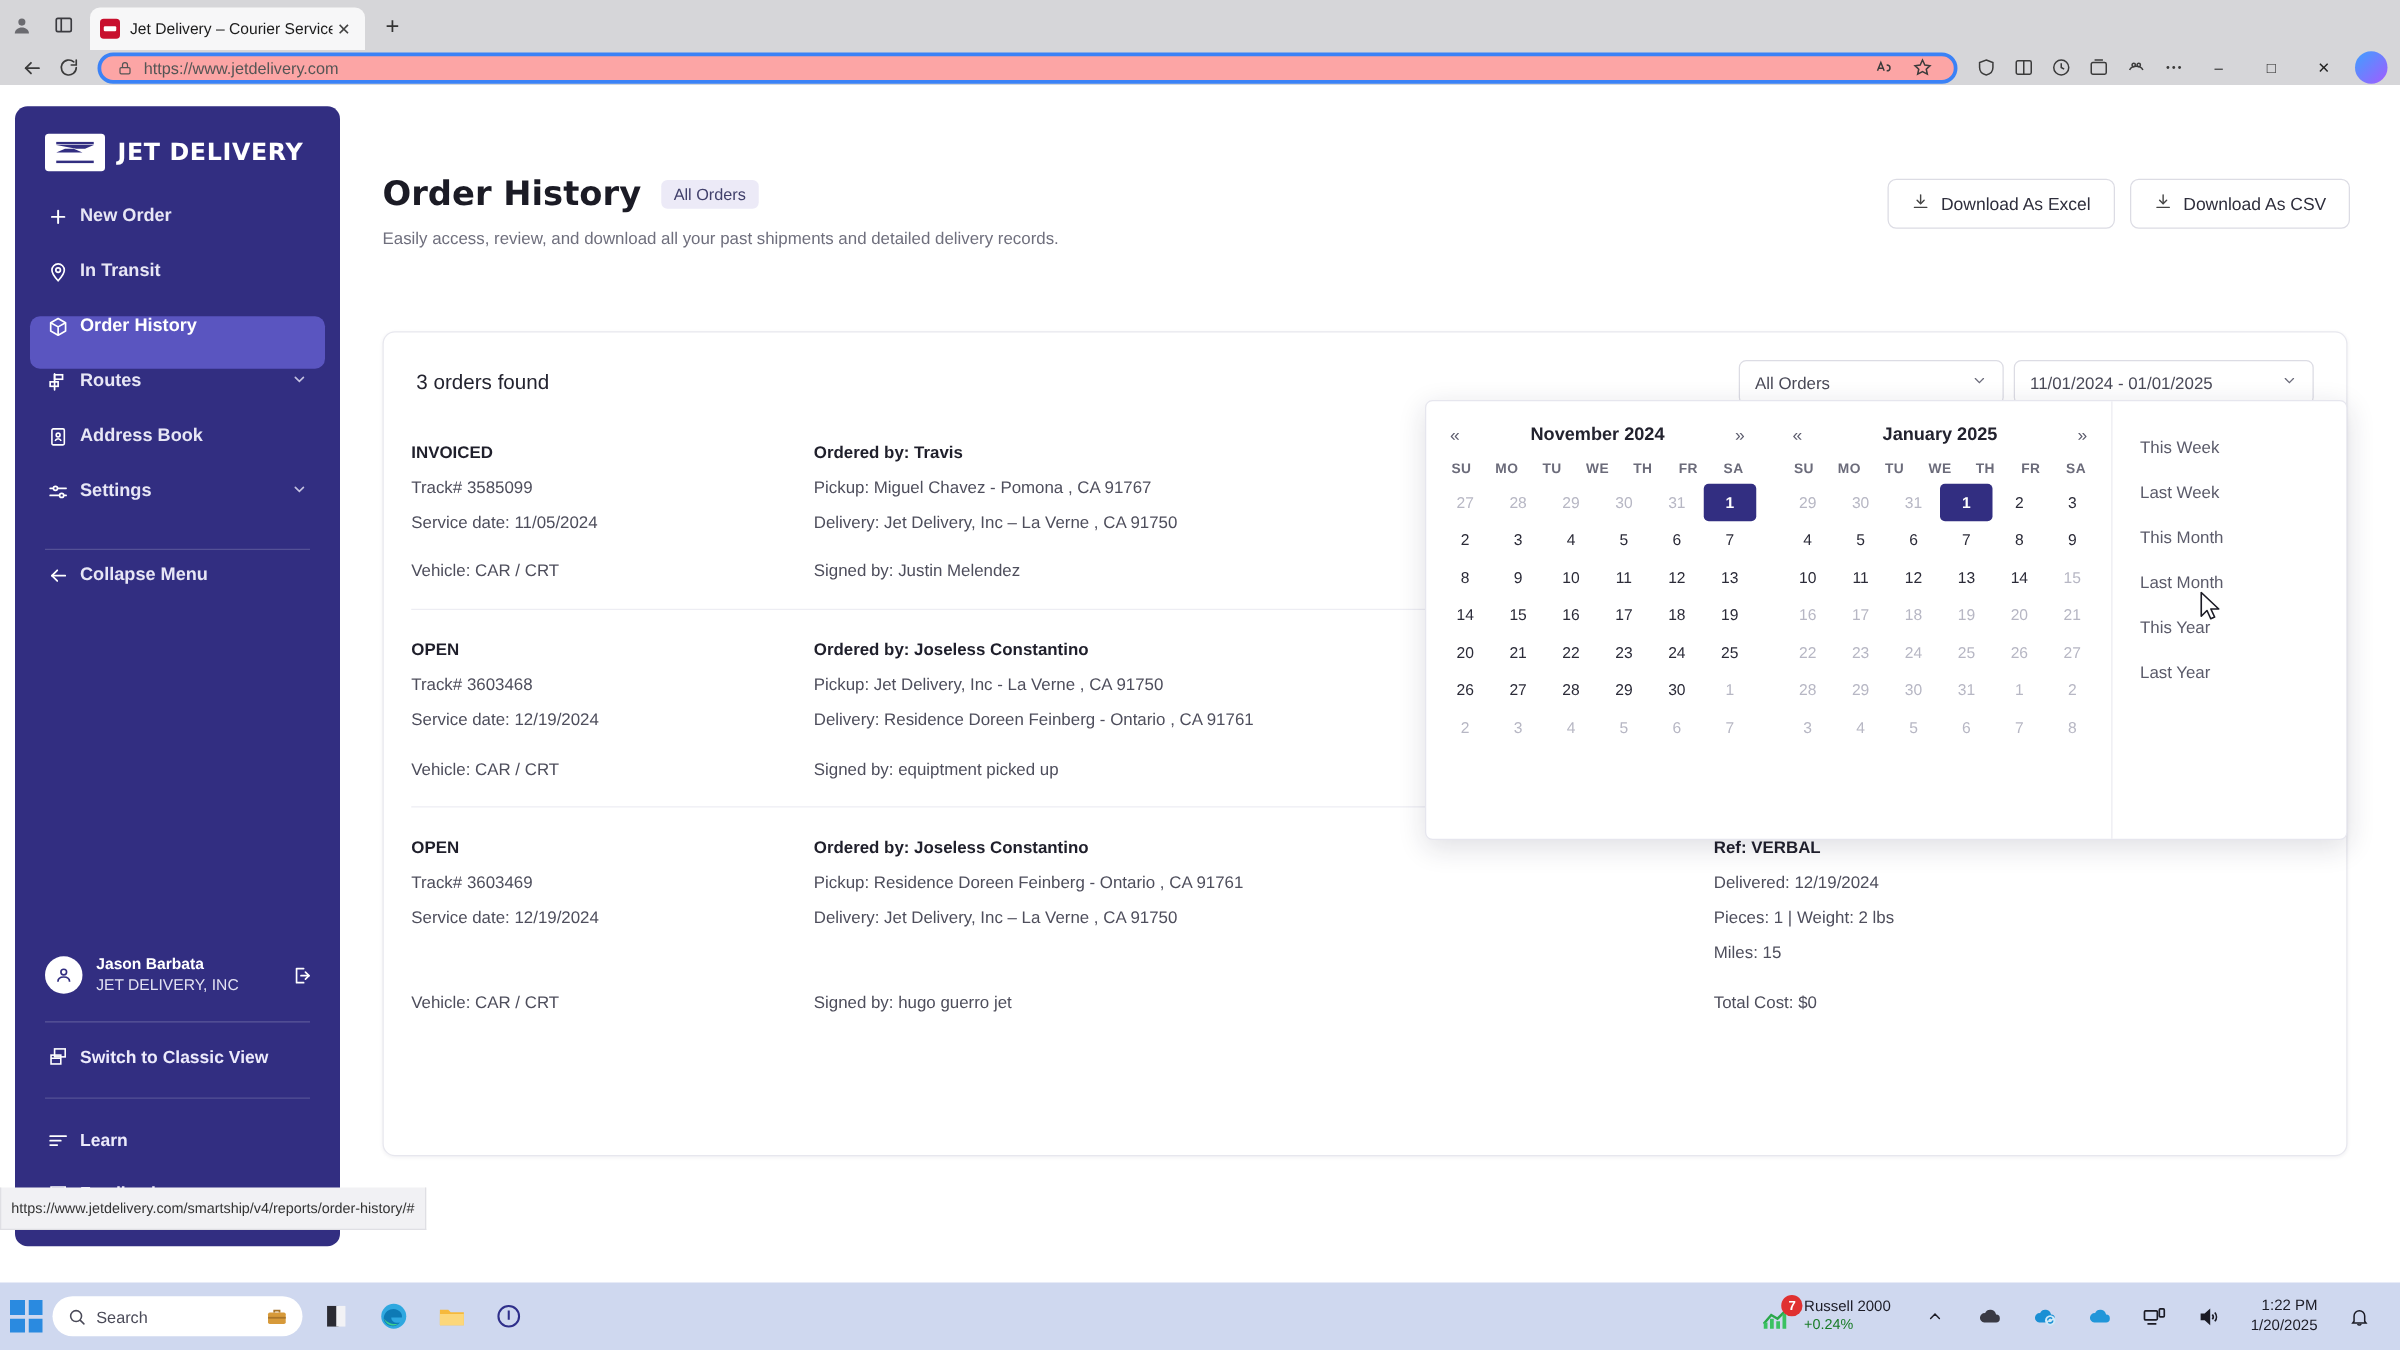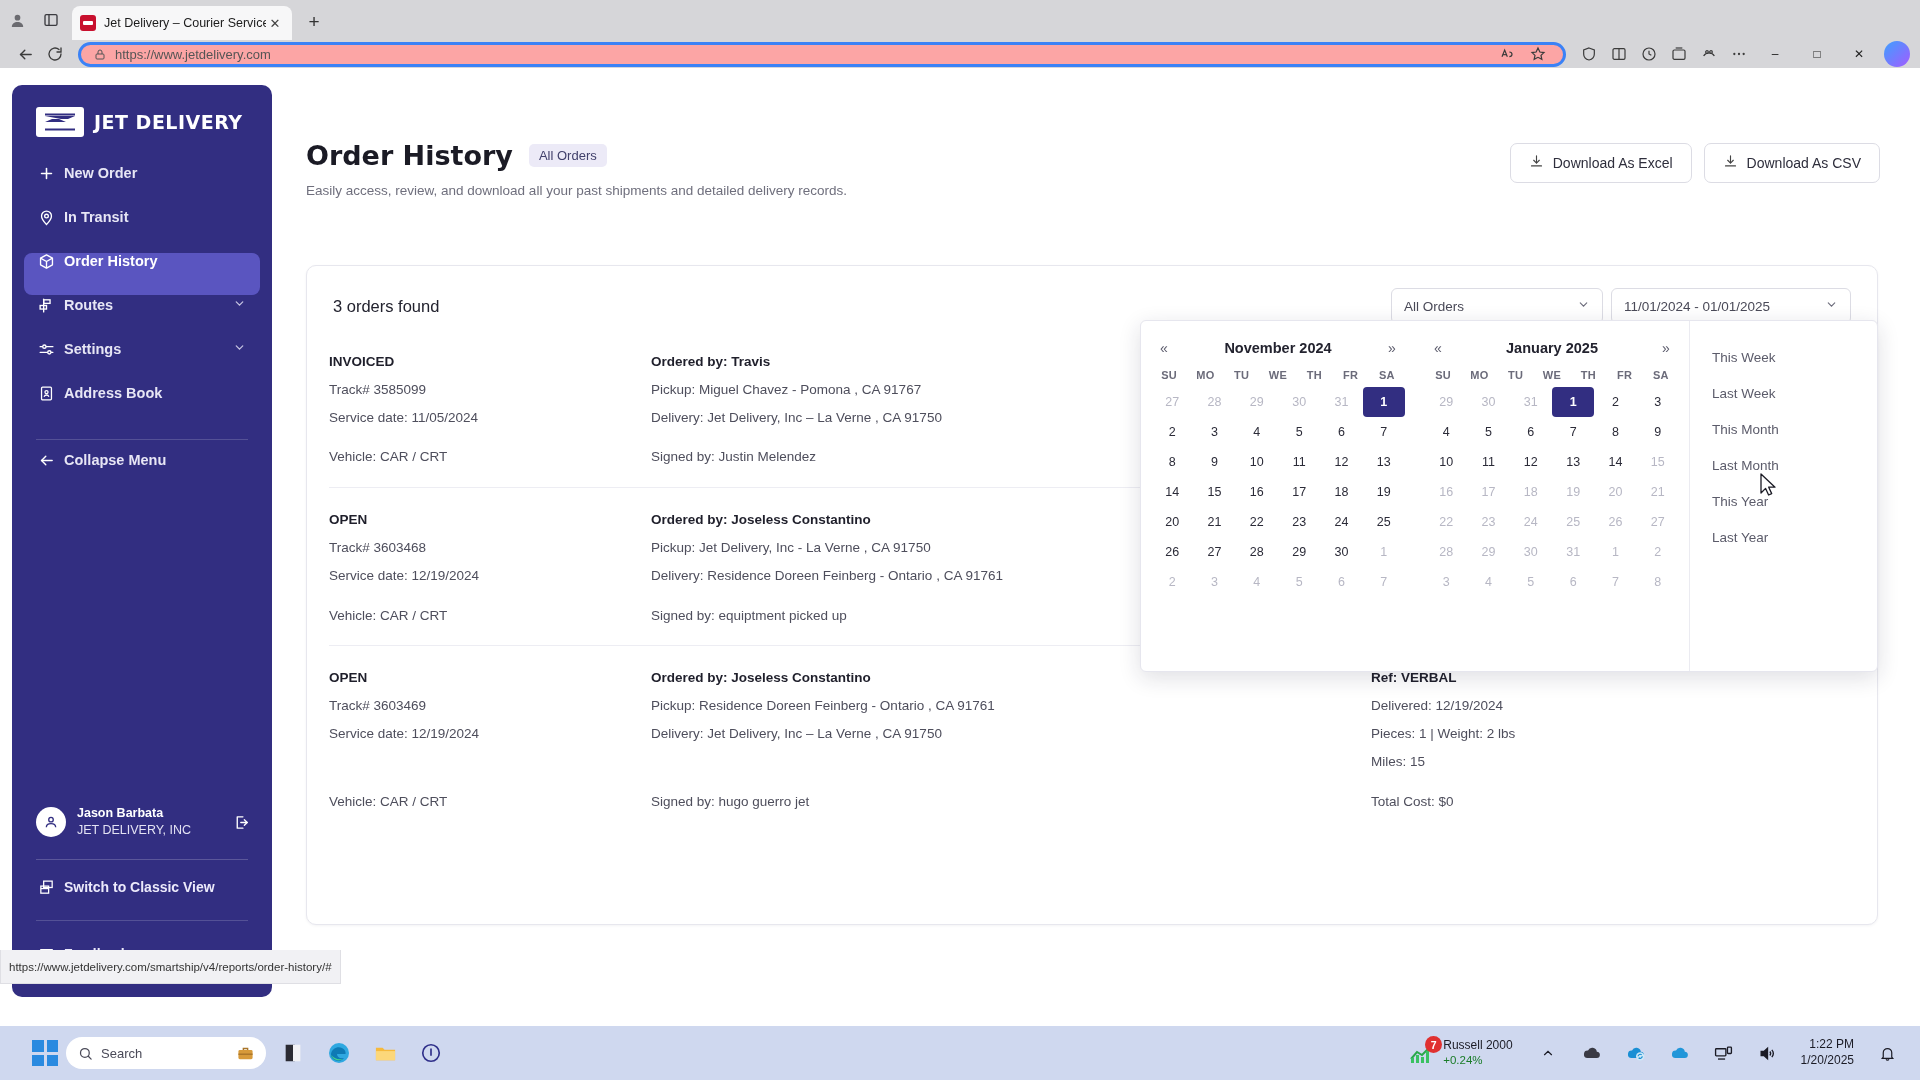--- a/index.html
+++ b/index.html
@@ -142,21 +142,21 @@
 
   
   .statusurl {
     position:absolute; left:0; bottom:32px; height:34px; background:#f1f1f4;
     border:1px solid #dfdfe4; border-top:none; padding:0 8px;
     font-size:11.5px; color:#333; display:flex; align-items:center; z-index:70;
   }
 
   
   .taskbar { position:absolute; left:0; bottom:0; width:1920px; height:54px; background:#cfd8ef; display:flex; align-items:center; }
-  .tb-left { display:flex; align-items:center; padding-left:32px; gap:8px; }
+  .tb-left { display:flex; align-items:center; padding-left:8px; gap:8px; }
   .winlogo { width:26px;height:26px; display:grid; grid-template-columns:1fr 1fr; grid-template-rows:1fr 1fr; gap:3px; }
   .winlogo i{ background:#2a8ae0; display:block;}
   .tb-search { width:200px; height:32px; background:#fff; border-radius:16px; display:flex; align-items:center; padding:0 12px; gap:8px; }
   .tb-search span { font-size:13px; color:#4a4a58; flex:1;}
   .tb-ico { width:38px; height:38px; display:flex; align-items:center; justify-content:center; }
   .tb-right { margin-left:auto; display:flex; align-items:center; padding-right:14px; gap:6px; }
   .stock { display:flex; align-items:center; gap:8px; padding-right:10px; position:relative;}
   .stock-badge{position:absolute; left:16px; top:-2px; width:17px;height:17px;border-radius:50%;background:#e03030;color:#fff;font-size:10.5px;display:flex;align-items:center;justify-content:center;font-weight:bold;}
   .stock-txt .s1{font-size:12px;color:#1b1b25;line-height:1.25;}
   .stock-txt .s2{font-size:11.5px;color:#1a7c28;line-height:1.25;}
@@ -325,46 +325,46 @@
         <span class="ni-label">Routes</span>
         <span class="ni-chev">
           <svg width="13" height="13" viewBox="0 0 24 24" fill="none" stroke="#dedcf2" stroke-width="2.4" stroke-linecap="round">
                 <polyline points="6 9 12 15 18 9"></polyline>
               </svg>
         </span>
       </div>
 
       <div class="nav-item">
         <span class="ni-icon">
+          <svg width="17" height="17" viewBox="0 0 24 24" fill="none" stroke="#fff" stroke-width="1.8">
+                <rect x="5" y="3" width="14" height="18" rx="1.5"></rect>
+                <circle cx="12" cy="10" r="2.2"></circle>
+                <path d="M8.6 16.5c.7-1.7 2-2.4 3.4-2.4s2.7.7 3.4 2.4"></path>
+              </svg>
+        </span>
+        <span class="ni-label">Address Book</span>
+      </div>
+
+      <div class="nav-item">
+        <span class="ni-icon">
           <svg width="17" height="17" viewBox="0 0 24 24" fill="none" stroke="#fff" stroke-width="1.9" stroke-linecap="round">
                 <line x1="3" y1="8" x2="21" y2="8"></line>
                 <line x1="3" y1="16" x2="21" y2="16"></line>
                 <circle cx="9" cy="8" r="2.3" fill="#322e81"></circle>
                 <circle cx="16" cy="16" r="2.3" fill="#322e81"></circle>
               </svg>
         </span>
         <span class="ni-label">Settings</span>
         <span class="ni-chev">
           <svg width="13" height="13" viewBox="0 0 24 24" fill="none" stroke="#dedcf2" stroke-width="2.4" stroke-linecap="round">
                 <polyline points="6 9 12 15 18 9"></polyline>
               </svg>
         </span>
       </div>
 
-      <div class="nav-item">
-        <span class="ni-icon">
-          <svg width="17" height="17" viewBox="0 0 24 24" fill="none" stroke="#fff" stroke-width="1.8">
-                <rect x="5" y="3" width="14" height="18" rx="1.5"></rect>
-                <circle cx="12" cy="10" r="2.2"></circle>
-                <path d="M8.6 16.5c.7-1.7 2-2.4 3.4-2.4s2.7.7 3.4 2.4"></path>
-              </svg>
-        </span>
-        <span class="ni-label">Address Book</span>
-      </div>
-
       <div class="nav-sep"></div>
 
       <div class="nav-item">
         <span class="ni-icon">
           <svg width="17" height="17" viewBox="0 0 24 24" fill="none" stroke="#fff" stroke-width="2" stroke-linecap="round" stroke-linejoin="round">
                 <line x1="20" y1="12" x2="5" y2="12"></line>
                 <polyline points="11 18 5 12 11 6"></polyline>
               </svg>
         </span>
         <span class="ni-label">Collapse Menu</span>
@@ -401,20 +401,30 @@
               <rect x="8" y="3" width="12" height="9"></rect>
               <rect x="4" y="10" width="11" height="10"></rect>
               <line x1="4" y1="13.5" x2="15" y2="13.5"></line>
             </svg>
       </span>
       <span>Switch to Classic View</span>
     </div>
 
     <div class="nav-sep"></div>
 
+    <div class="bot-item">
+      <span class="ni-icon">
+        <svg width="17" height="17" viewBox="0 0 24 24" fill="none" stroke="#fff" stroke-width="1.9" stroke-linecap="round">
+              <line x1="3" y1="7" x2="21" y2="7"></line>
+              <line x1="3" y1="12" x2="15" y2="12"></line>
+              <line x1="3" y1="17" x2="11" y2="17"></line>
+            </svg>
+      </span>
+      <span>Learn</span>
+    </div>
 
     <div class="bot-item">
       <span class="ni-icon">
         <svg width="17" height="17" viewBox="0 0 24 24" fill="none" stroke="#fff" stroke-width="1.8">
               <path d="M4 5h16v11H9l-5 4z"></path>
               <circle cx="12" cy="10.5" r="1.1" fill="#fff"></circle>
             </svg>
       </span>
       <span>Feedback</span>
     </div>

